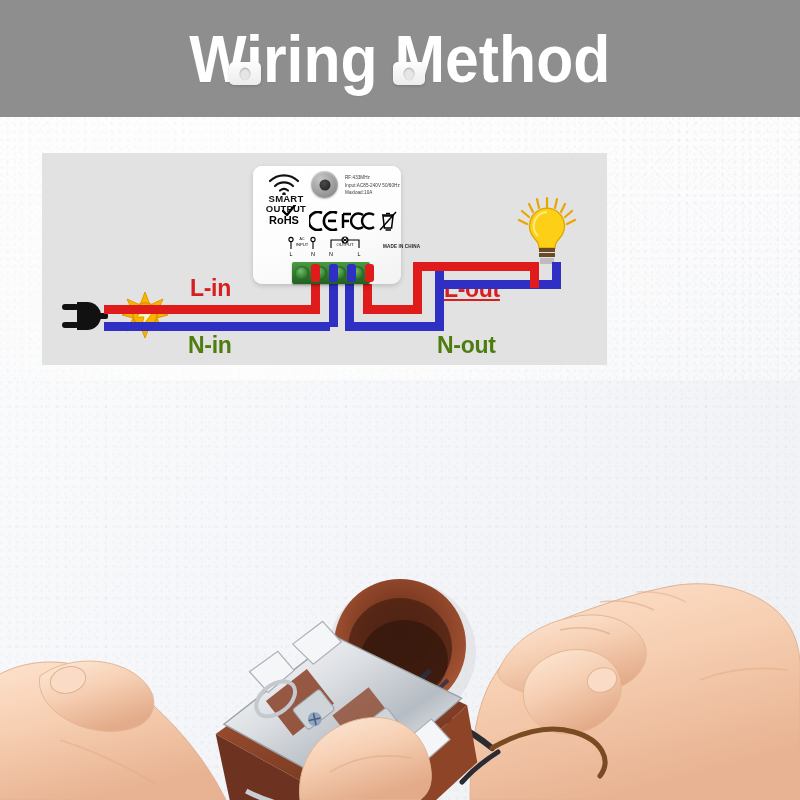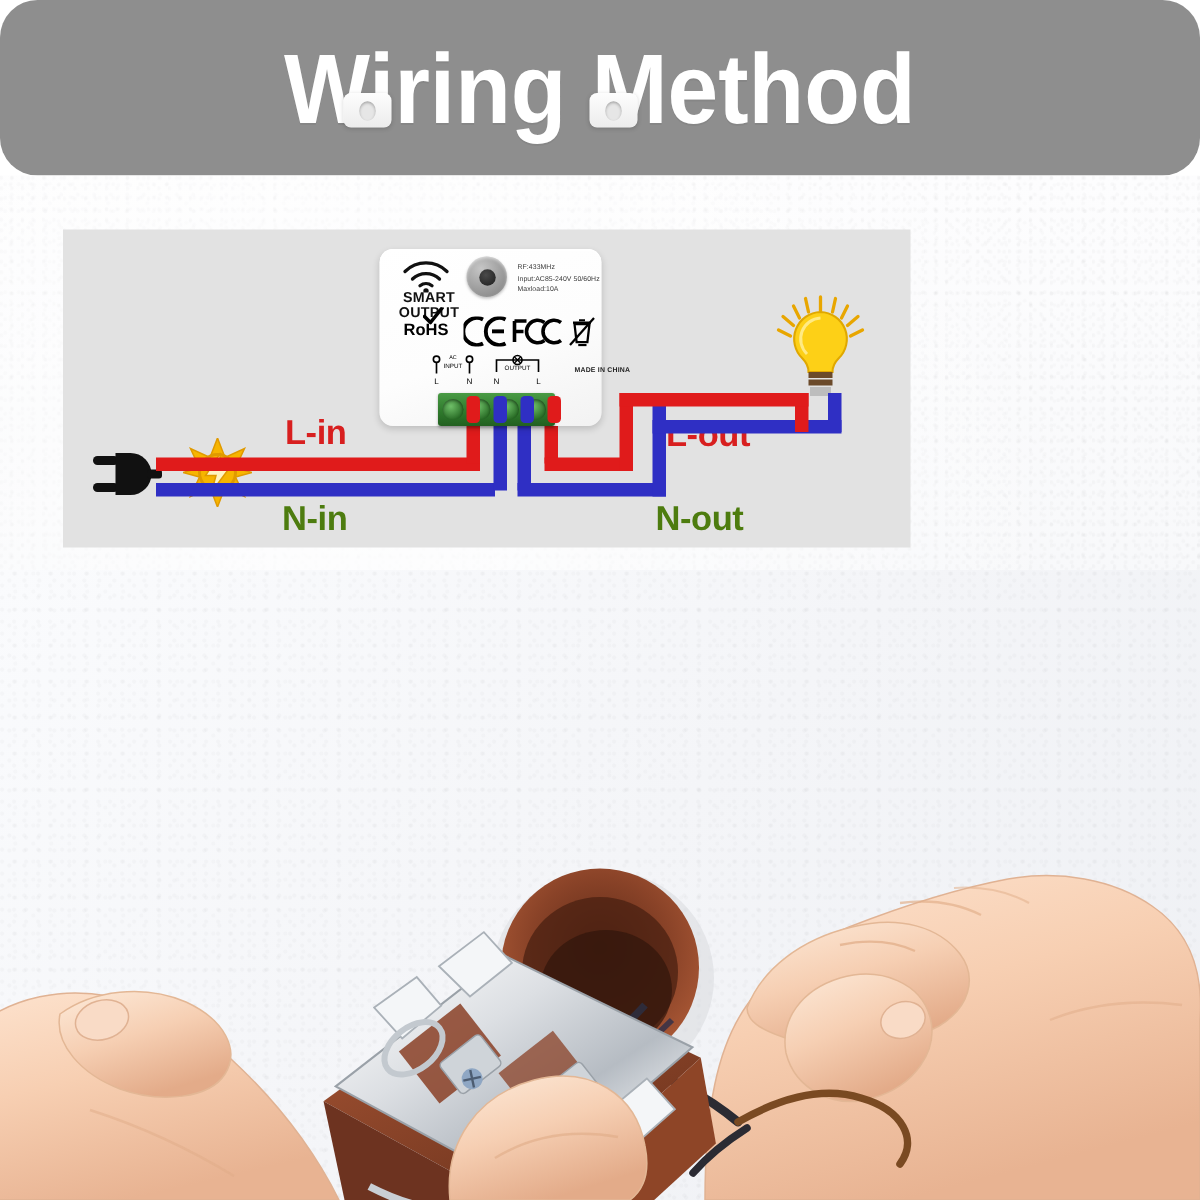--- a/index.html
+++ b/index.html
@@ -7,21 +7,21 @@
     width:800px;height:800px;overflow:hidden;
     font-family:"Liberation Sans", sans-serif;
     background:#ffffff;
   }
   .screen{position:relative;width:800px;height:800px;overflow:hidden;background:#fff;}
 
   
   .header{
     position:absolute;left:0;top:0;width:800px;height:117px;
     background:#8e8e8e;
-    display:flex;align-items:center;justify-content:center;border-radius:25px;
+    display:flex;align-items:center;justify-content:center;
   }
   .header-title{
     color:#ffffff;
     font-size:66px;
     font-weight:bold;
     letter-spacing:0px;
     line-height:1;
     font-family:"Liberation Sans", sans-serif;
     transform:scaleX(0.92);
     text-shadow:0 1px 0 rgba(0,0,0,.05);
@@ -306,21 +306,21 @@
     <div class="screwpit" style="left:58px;"></div>
   </div>
 
   <div class="wire" style="left:311px;top:264px;width:9px;height:18px;z-index:9;border-radius:3px;"></div>
   <div class="wire blue" style="left:329px;top:264px;width:9px;height:18px;z-index:9;border-radius:3px;"></div>
   <div class="wire blue" style="left:347px;top:264px;width:9px;height:18px;z-index:9;border-radius:3px;"></div>
   <div class="wire" style="left:365px;top:264px;width:9px;height:18px;z-index:9;border-radius:3px;"></div>
 
   <div class="lbl red" style="left:190px;top:275px;">L-in</div>
   <div class="lbl blue" style="left:188px;top:332px;">N-in</div>
-  <div class="lbl red" style="left:444px;top:276px;">L-out</div>
+  <div class="lbl red" style="left:444px;top:276px;text-decoration:underline;">L-out</div>
   <div class="lbl blue" style="left:437px;top:332px;">N-out</div>
 
   <div class="photo">
     <div class="ph-wall"></div>
 
     <svg class="svgph" width="800" height="420" viewBox="0 0 800 420">
       <defs>
         <radialGradient id="boxg" cx="50%" cy="40%" r="65%">
           <stop offset="0%" stop-color="#5e2a18"></stop>
           <stop offset="55%" stop-color="#8a4328"></stop>

